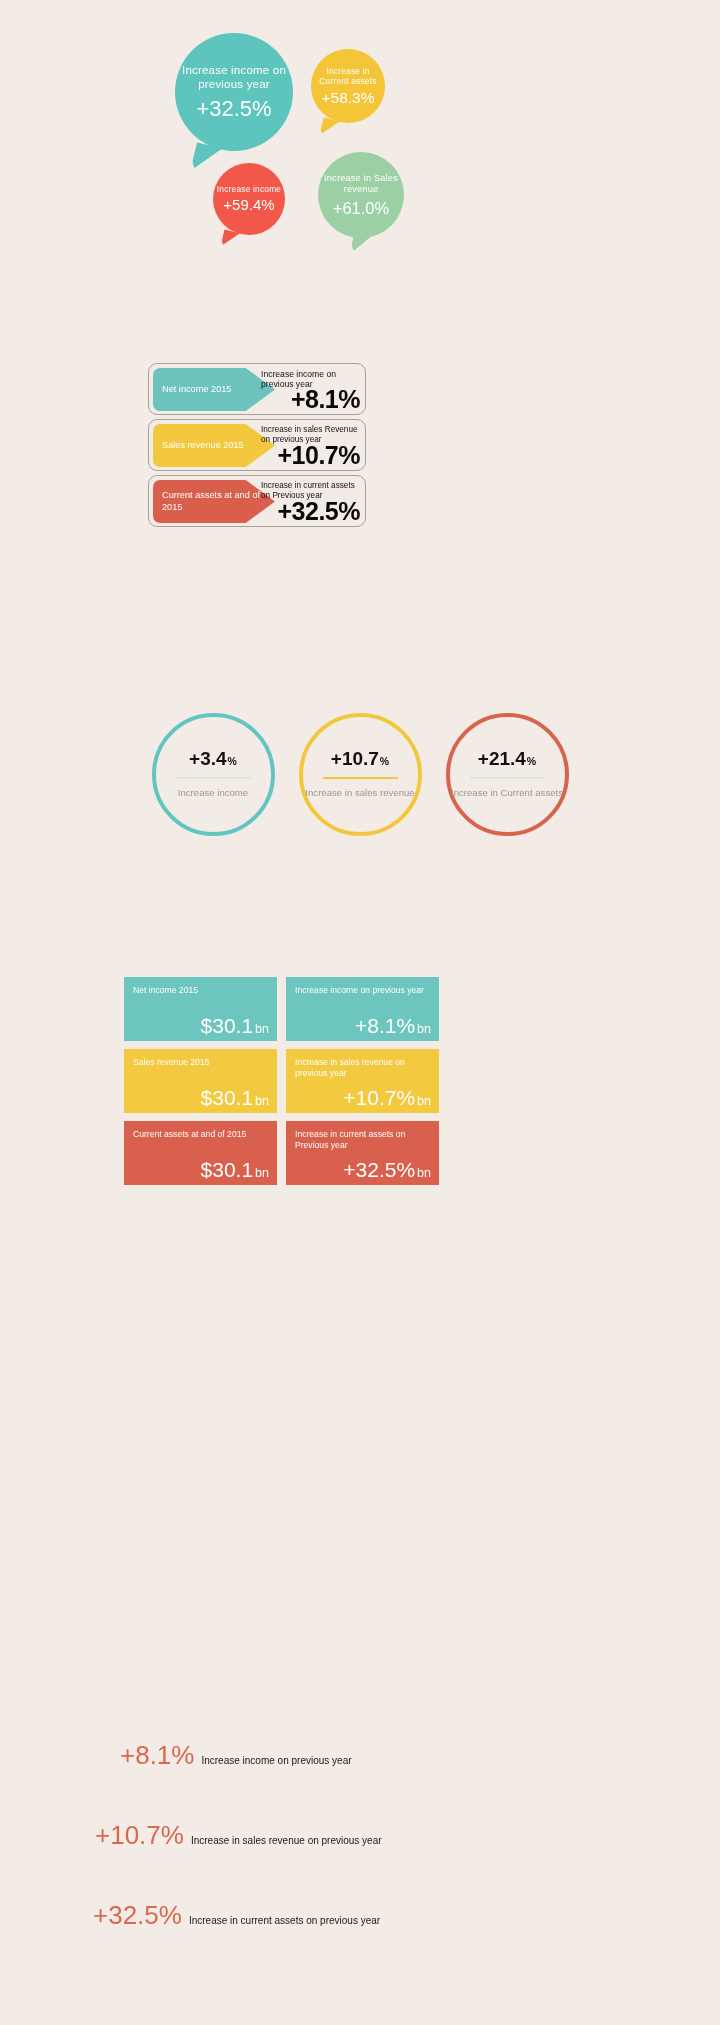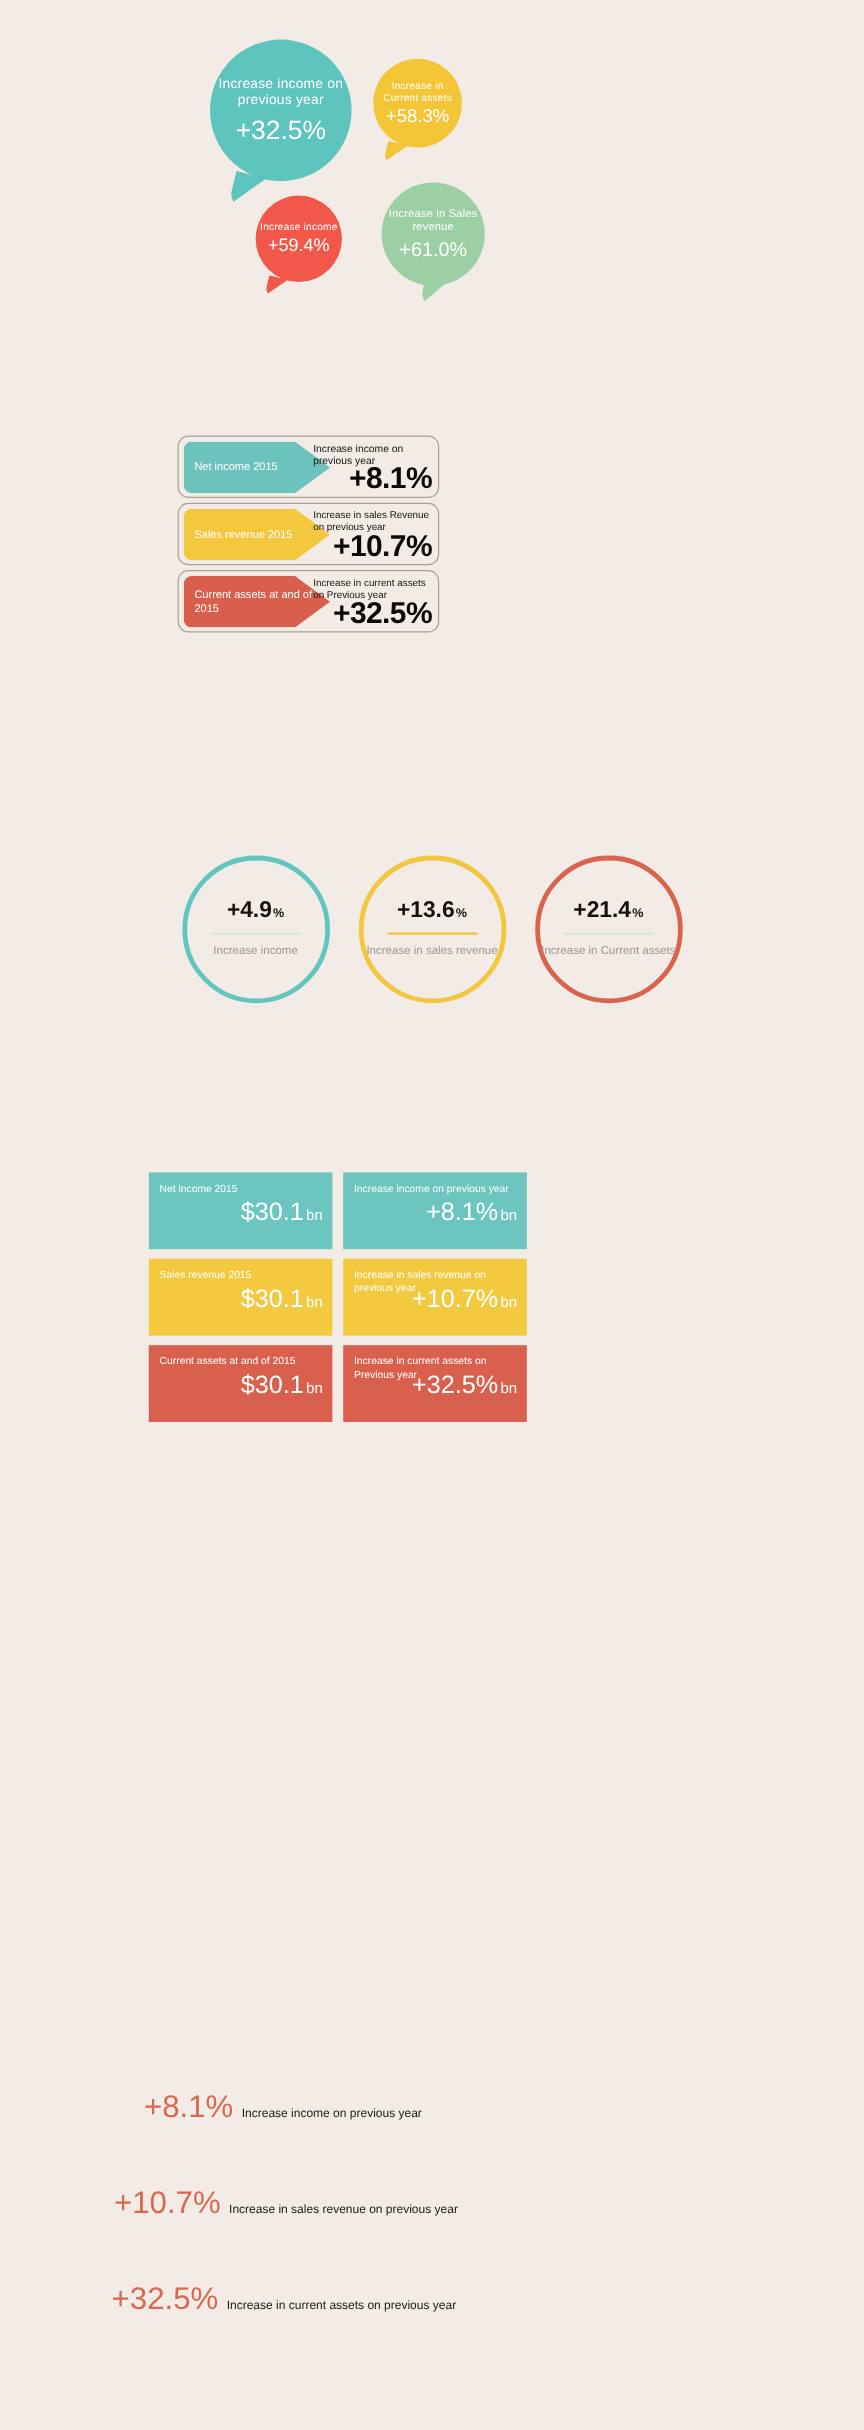--- a/index.html
+++ b/index.html
@@ -245,21 +245,21 @@
   .card.yellow { background: #f3c93f; }
   .card.red    { background: #d9604c; }
 
   .card-title {
     font-size: 8.6px;
     line-height: 1.25;
   }
   .card-value {
     position: absolute;
     right: 8px;
-    bottom: 20px;
+    bottom: 5px;
     font-size: 21px;
     line-height: 1;
     white-space: nowrap;
     text-align: center;
   }
   .card-value .unit {
     font-size: 12.5px;
     margin-left: 2px;
   }
 
@@ -348,29 +348,29 @@
     </div>
     <div class="banner-value">+32.5%</div>
   </div>
 
 </div>
 
 <div class="rings-section">
 
   <div class="ring teal">
     <div class="ring-value">
-      <span>+4.9</span><span class="pct">%</span>
+      <span>+3.4</span><span class="pct">%</span>
     </div>
     <div class="ring-divider"></div>
     <div class="ring-label">Increase income</div>
   </div>
 
   <div class="ring yellow">
     <div class="ring-value">
-      <span>+13.6</span><span class="pct">%</span>
+      <span>+10.7</span><span class="pct">%</span>
     </div>
     <div class="ring-divider"></div>
     <div class="ring-label">Increase in sales revenue</div>
   </div>
 
   <div class="ring red">
     <div class="ring-value">
       <span>+21.4</span><span class="pct">%</span>
     </div>
     <div class="ring-divider"></div>

